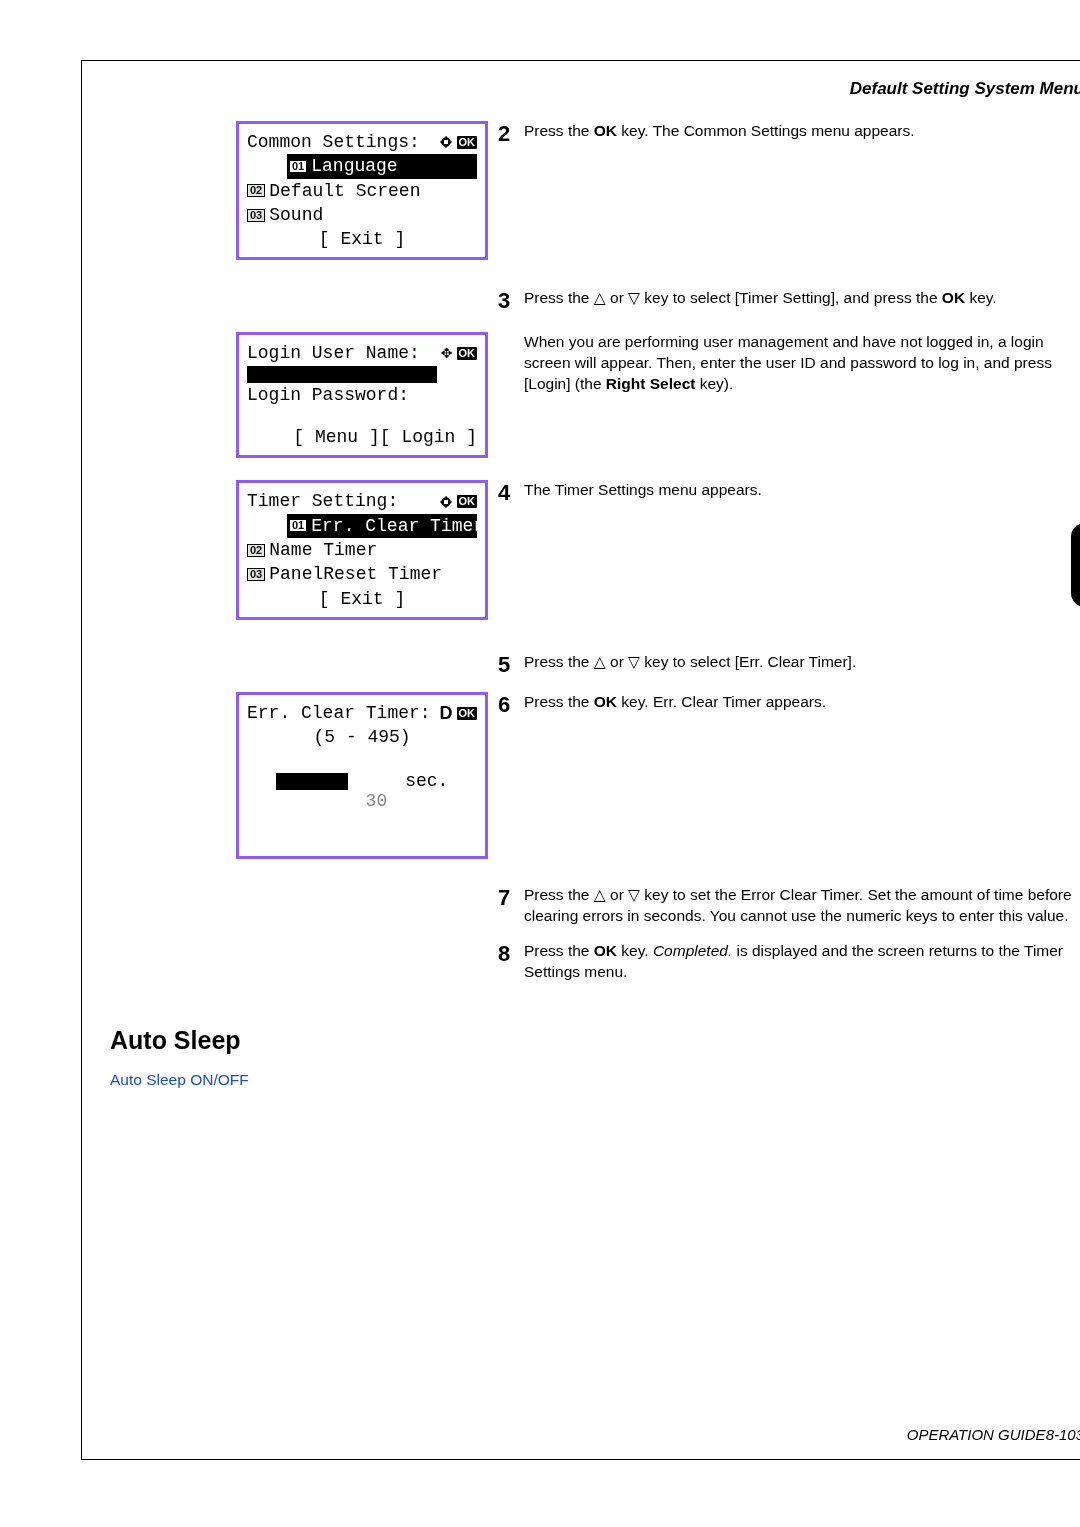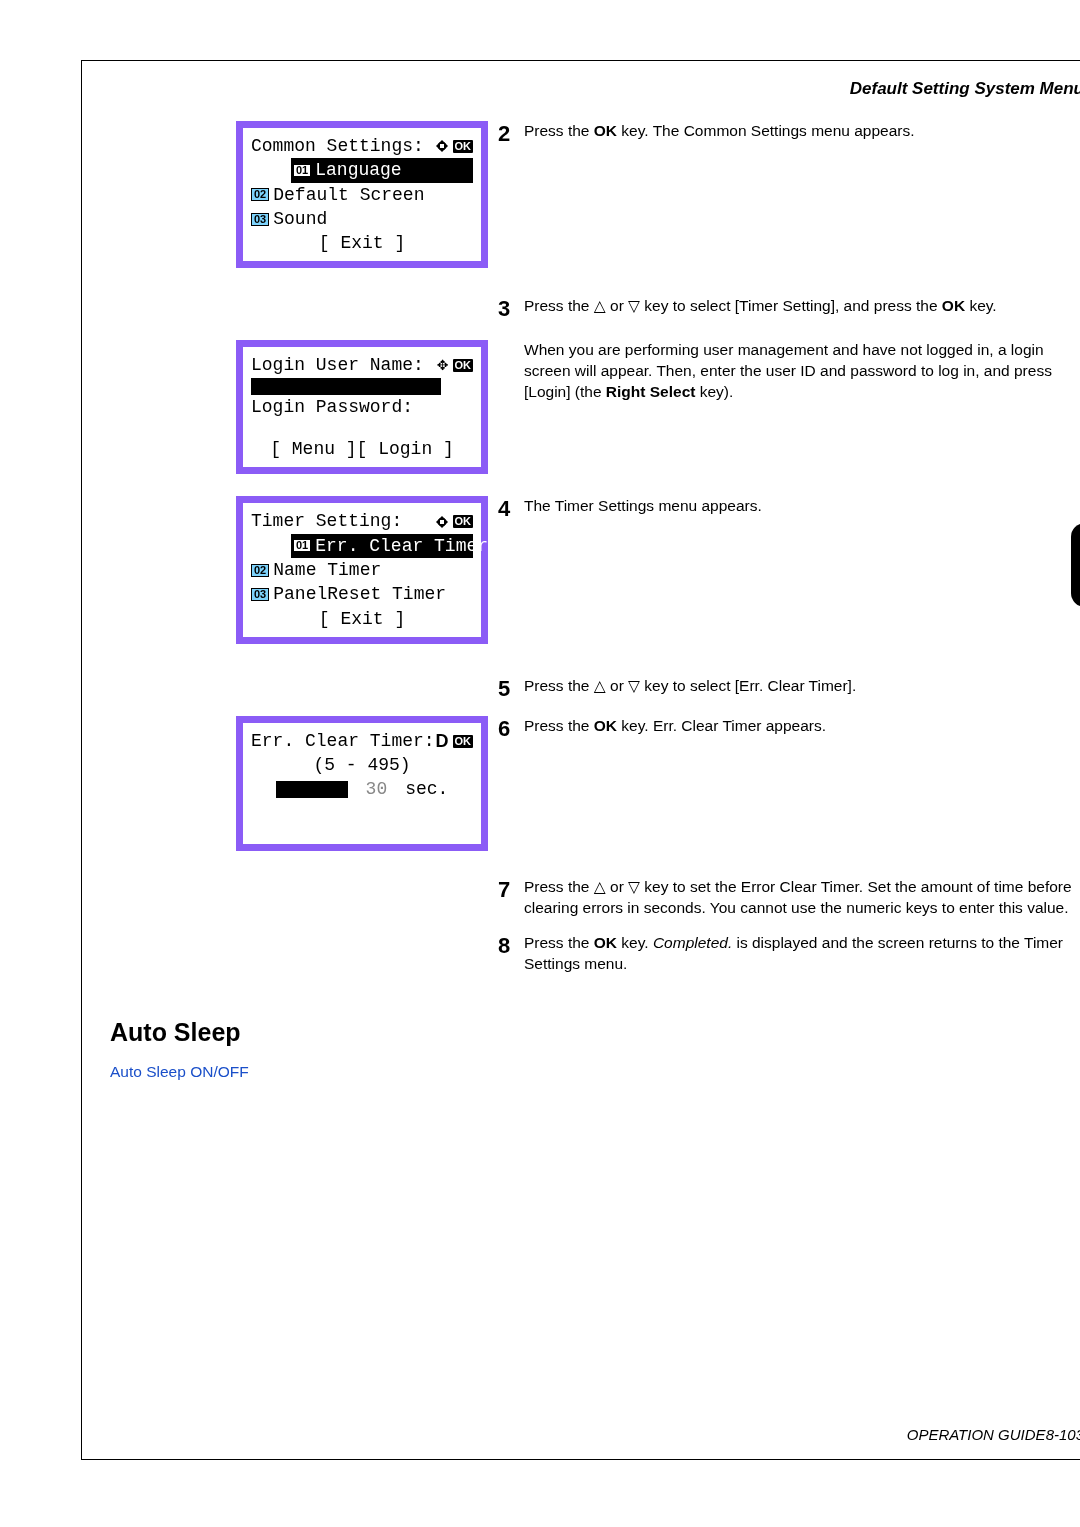--- a/index.html
+++ b/index.html
@@ -24,46 +24,46 @@
     text-align: right;
     font-style: italic;
     font-weight: bold;
     font-size: 17px;
     margin-bottom: 22px;
   }
   .row { display: flex; align-items: flex-start; }
   .left-col { width: 380px; flex-shrink: 0; }
   .right-col { flex: 1; padding-left: 8px; }
   .lcd {
-    border: 7px solid #8b5cf6;
+    border: 3px solid #8b5cf6;
     width: 252px;
     margin-left: 126px;
     font-family: "Courier New", monospace;
     font-size: 18px;
     line-height: 1.35;
     padding: 6px 8px 6px 8px;
   }
   .lcd .title-row { display: flex; align-items: center; justify-content: space-between; white-space: nowrap; }
   .lcd .item-row { display: flex; align-items: center; white-space: nowrap; }
   .lcd .num-badge {
     display: inline-block;
     border: 1px solid #000;
     font-size: 11px;
     font-weight: bold;
     padding: 0 2px;
     line-height: 1;
     margin-right: 4px;
-    background: #7dd3fc;
+    background: #e5e5e5;
     color: #000;
     font-family: Arial, sans-serif;
   }
   .lcd .sel { background: #000; color: #fff; padding: 0 2px; margin-left: 40px; }
   .lcd .sel .num-badge { background: #fff; color:#000; }
   .lcd .footer-row { display:flex; justify-content: center; white-space: nowrap; }
-  .lcd .footer-row.split { justify-content: center; }
+  .lcd .footer-row.split { justify-content: flex-end; }
   .icons { display:inline-flex; align-items:center; gap:4px; }
   .ok-badge {
     display:inline-block;
     background:#000;
     color:#fff;
     font-family: Arial, sans-serif;
     font-size: 11px;
     font-weight: bold;
     padding: 1px 2px;
     line-height: 1;
@@ -288,21 +288,21 @@
         <div class="title-row">
           <span>Err. Clear Timer:</span>
           <span class="icons">
             <span class="d-icon">D</span>
             <span class="ok-badge">OK</span>
           </span>
         </div>
         <div class="item-row" style="justify-content:center;">(5 - 495)</div>
         <div class="sec-row">
           <span class="black-box num"></span>
-            <span style="color:#888;padding:0 18px;">30</span>
+            <span style="color:#888;padding:0 18px;margin-top:40px;">30</span>
             <span>sec.</span>
         </div>
         <div style="height:36px;"></div>
       </div>
     </div>
     <div class="right-col">
       <div class="step">
         <div class="step-num">6</div>
         <div class="step-txt">
           <span>Press the </span><span class="bold">OK</span><span> key. Err. Clear Timer appears.</span>

